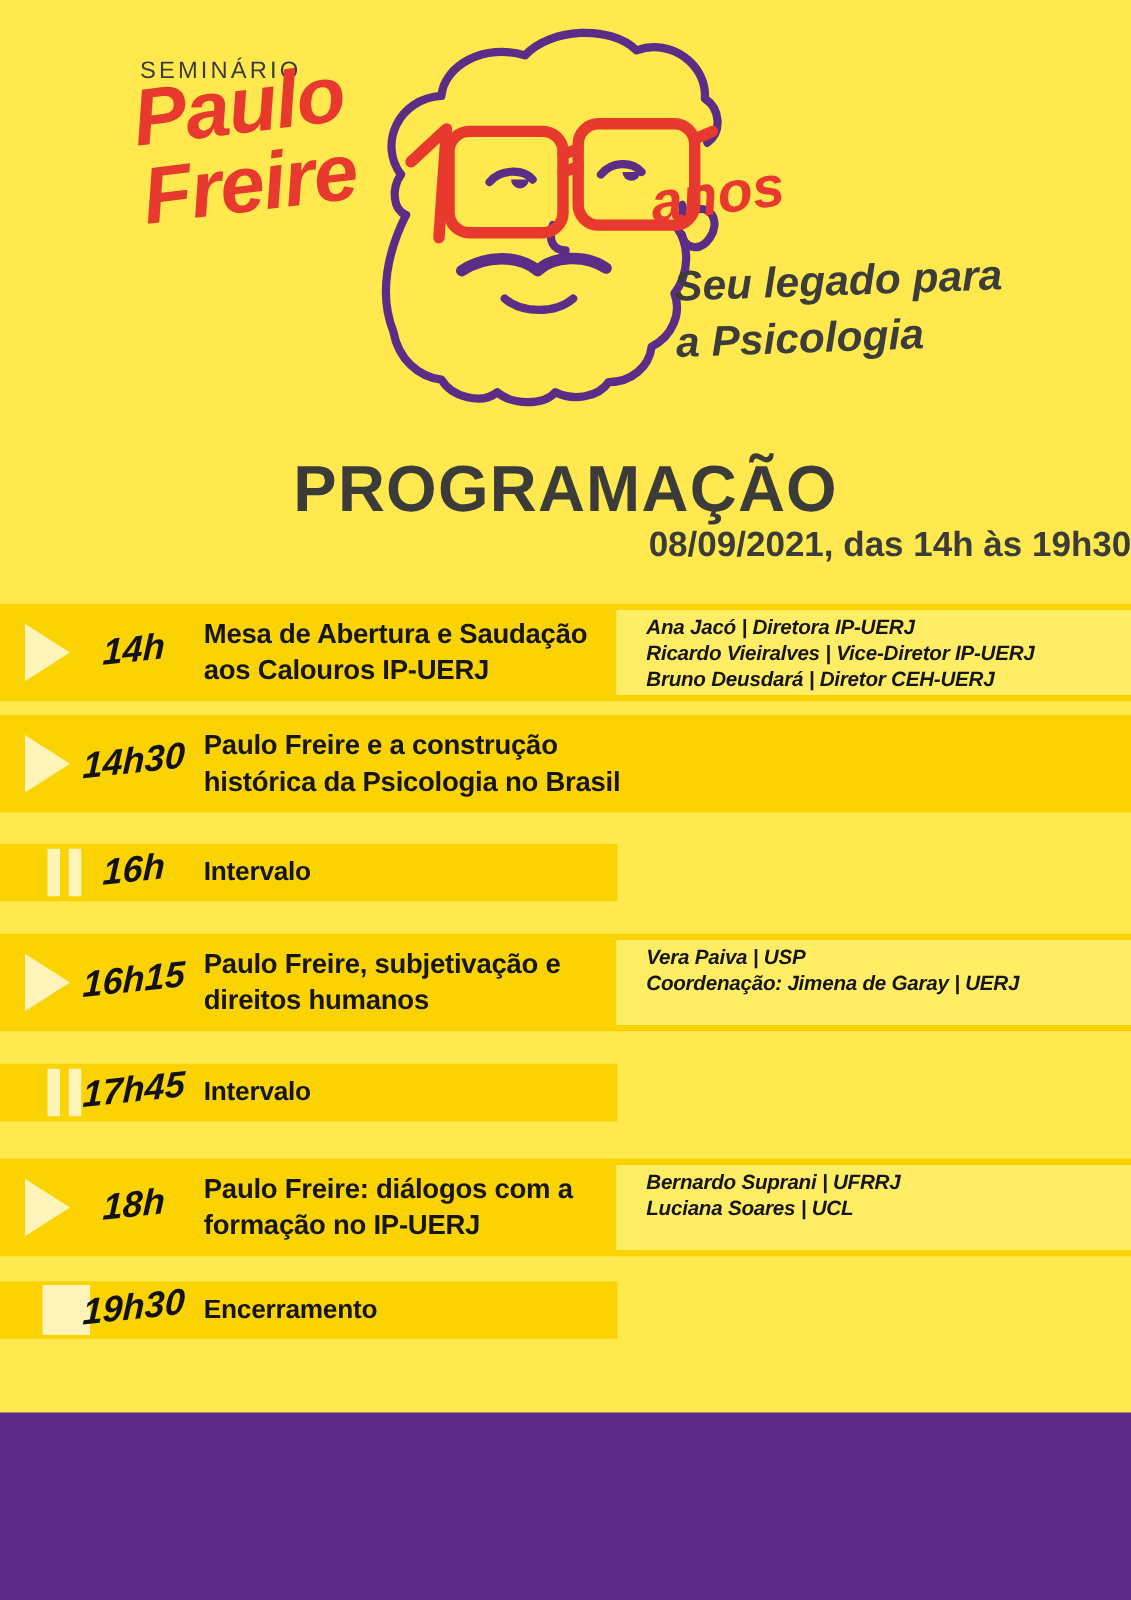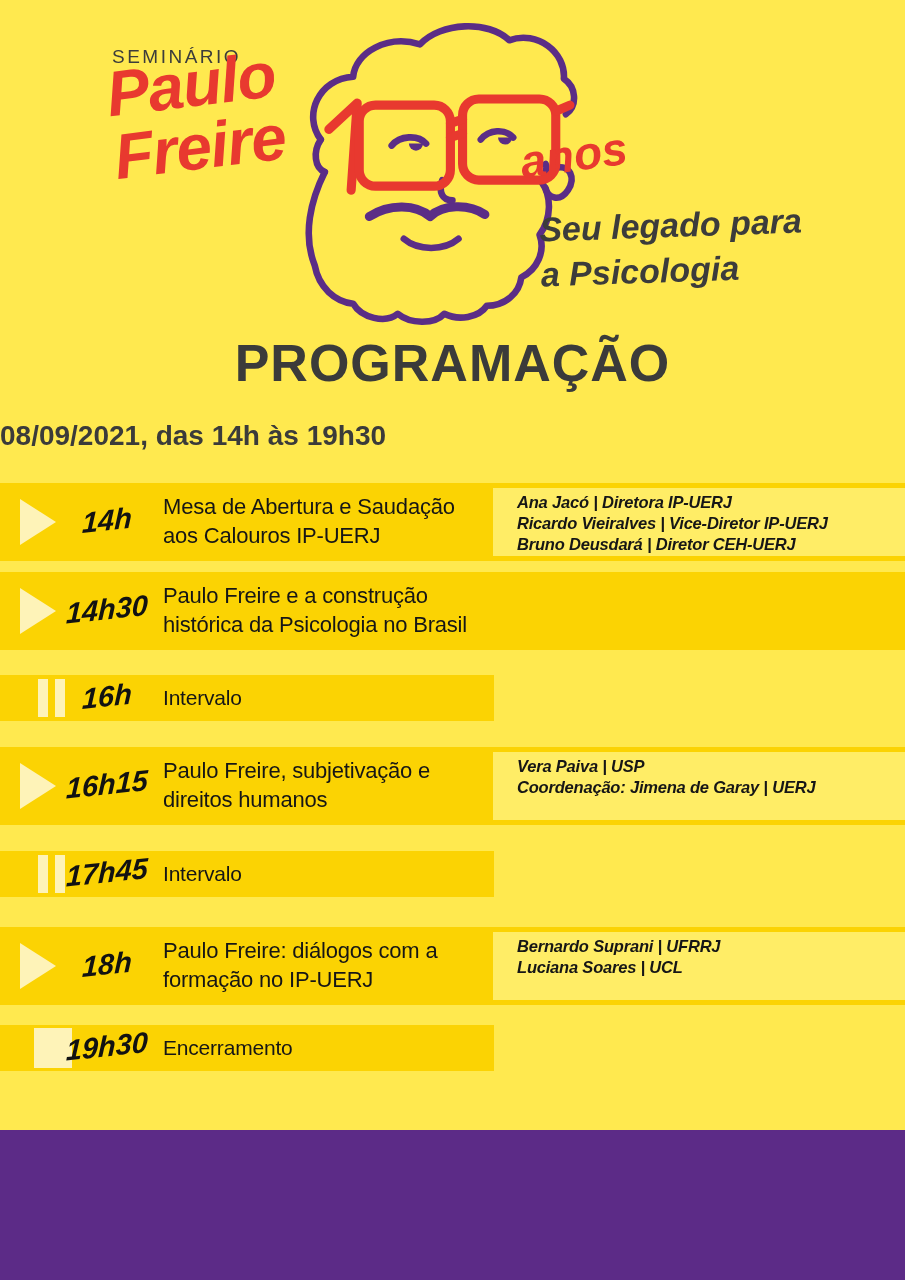--- a/index.html
+++ b/index.html
@@ -12,23 +12,23 @@
   .brand{position:absolute;left:103px;top:64px;color:#E8392F;font-style:italic;font-weight:bold;
          font-size:64px;line-height:.98;white-space:pre-line;transform:rotate(-7deg);
          transform-origin:left top;letter-spacing:-1px;}
   .face-svg{position:absolute;left:290px;top:18px;}
   .anos{position:absolute;left:520px;top:128px;color:#E8392F;font-style:italic;font-weight:bold;
         font-size:46px;transform:rotate(-8deg);}
   .tagline{position:absolute;left:540px;top:203px;color:#3C3C3B;font-style:italic;font-weight:bold;
            font-size:34px;line-height:1.32;white-space:pre-line;transform:rotate(-2deg);}
 
   
-  .prog-title{position:absolute;left:0;top:333px;width:100%;text-align:center;
+  .prog-title{position:absolute;left:0;top:362px;width:100%;text-align:center;
               font-size:52px;font-weight:bold;color:#3B3B3A;letter-spacing:1px;}
-  .prog-sub{position:absolute;left:0;top:420px;width:100%;text-align:left;
+  .prog-sub{position:absolute;left:0;top:420px;width:100%;text-align:right;
             font-size:28px;font-weight:bold;color:#3B3B3A;}
 
   
   .row{position:absolute;left:0;background:#FBD303;}
   .row.full{width:905px;height:78px;}
   .row.short{width:494px;height:46px;}
   .r1{top:483px;} .r2{top:572px;} .r3{top:675px;} .r4{top:747px;}
   .r5{top:851px;} .r6{top:927px;} .r7{top:1025px;}
 
   .icon-play{position:absolute;left:20px;top:50%;transform:translateY(-50%);
@@ -39,21 +39,21 @@
   .icon-pause::before,.icon-pause::after{content:"";position:absolute;top:0;width:10px;height:38px;
               background:rgba(255,255,255,.72);}
   .icon-pause::before{left:0;} .icon-pause::after{left:17px;}
   .icon-stop{position:absolute;left:34px;top:50%;transform:translateY(-50%);
              width:38px;height:40px;background:rgba(255,255,255,.72);}
 
   .time{position:absolute;left:52px;top:50%;width:110px;text-align:center;color:#121212;
         font-style:italic;font-weight:bold;font-size:29px;
         transform:translateY(-54%) rotate(-6deg) skewX(-8deg);}
   .sess-title{position:absolute;left:163px;top:50%;transform:translateY(-50%);
-              font-size:22px;font-weight:normal;color:#161616;line-height:1.3;
+              font-size:22px;font-weight:bold;color:#161616;line-height:1.3;
               white-space:pre-line;letter-spacing:-.2px;}
   .row.short .sess-title{font-size:21px;}
   .speakers{position:absolute;left:493px;top:5px;bottom:5px;width:460px;background:#FFED66;
             box-sizing:border-box;padding:4px 10px 0 24px;font-size:16.5px;font-weight:bold;
             color:#161616;line-height:21px;letter-spacing:-.2px;font-style:italic;}
 
   
   .footer-band{position:absolute;left:0;top:1130px;width:905px;height:150px;background:#5C2B87;}
 </style>
 </head>

